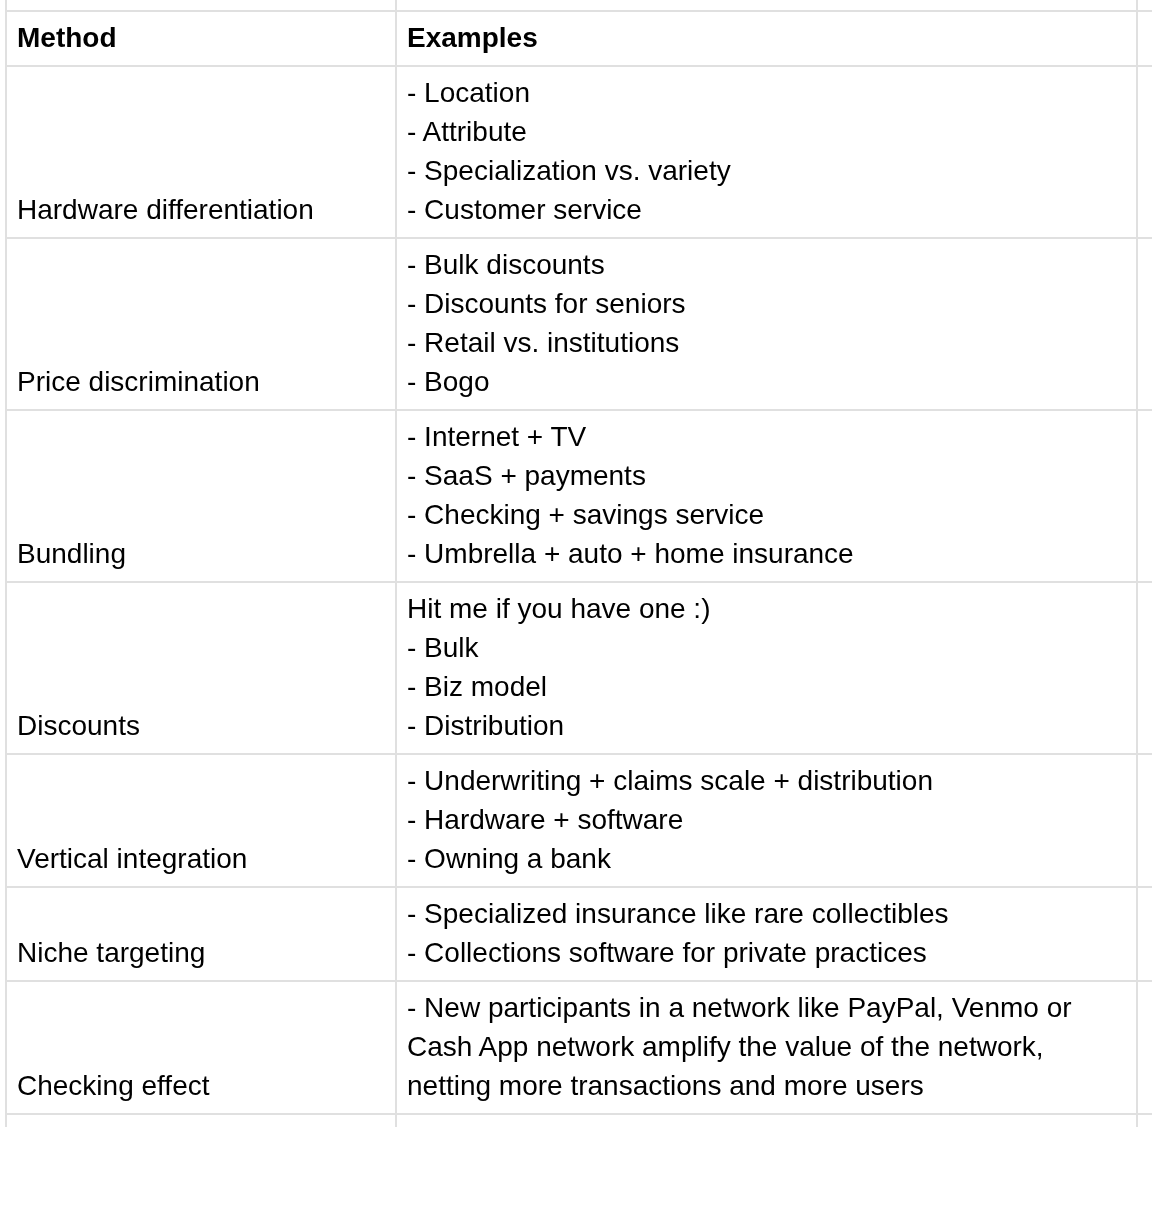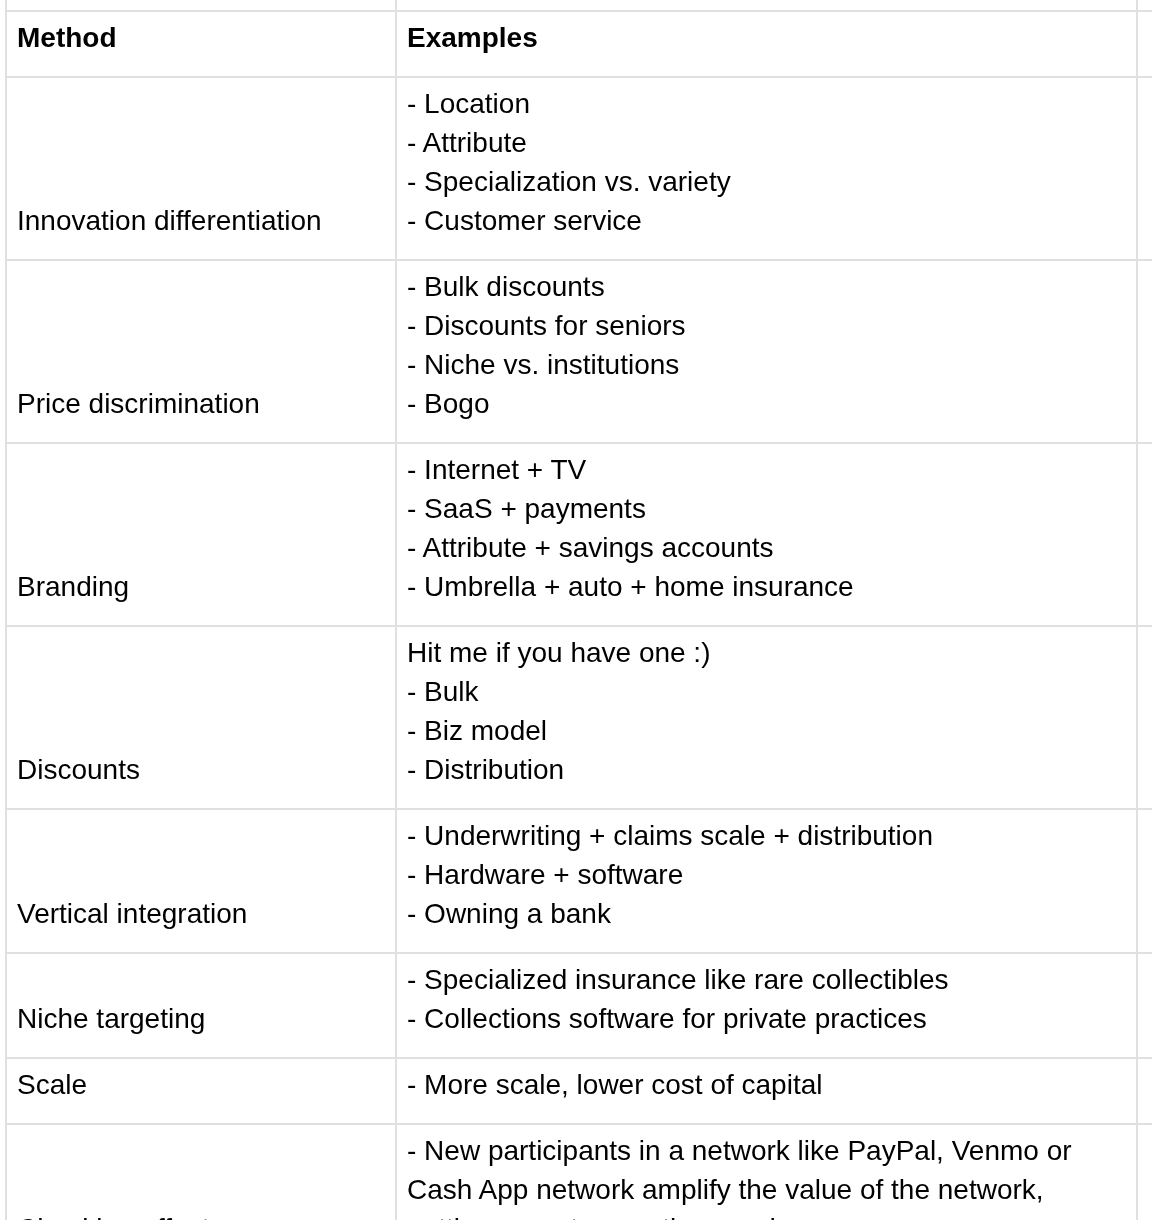--- a/index.html
+++ b/index.html
@@ -17,21 +17,21 @@
   table.grid {
     border-collapse: collapse;
     table-layout: fixed;
     width: 1147px;
   }
   table.grid td {
     background: var(--paper);
     border-right: 2px solid var(--grid);
     border-bottom: 2px solid var(--grid);
     vertical-align: bottom;
-    padding: 6px 10px 19px 10px;
+    padding: 6px 10px 8px 10px;
     font-size: 28px;
     line-height: 39px;
     overflow: hidden;
     word-wrap: break-word;
   }
   table.grid td:first-child { border-left: 2px solid var(--grid); }
   table.grid td.ghost-cell { border-right: none; }
   tr.sliver td { padding: 0; height: 10px; }
   tr.sliver-bottom td { border-bottom: none; height: 12px; }
   tr.header-row td { font-weight: bold; }
@@ -54,45 +54,45 @@
         <td class="ghost-cell"></td>
       </tr>
       <tr class="header-row">
         <td>Method</td>
         <td>Examples</td>
         <td class="ghost-cell"></td>
       </tr>
     </tbody>
     <tbody id="rows">
         <tr>
-    <td class="method-cell">Innovation differentiation</td>
+    <td class="method-cell">Hardware differentiation</td>
     <td class="examples-cell">
             <div class="example-line">- Location</div>
             <div class="example-line">- Attribute</div>
             <div class="example-line">- Specialization vs. variety</div>
             <div class="example-line">- Customer service</div>
           </td>
     <td class="ghost-cell"></td>
   </tr>
         <tr>
     <td class="method-cell">Price discrimination</td>
     <td class="examples-cell">
             <div class="example-line">- Bulk discounts</div>
             <div class="example-line">- Discounts for seniors</div>
-            <div class="example-line">- Niche vs. institutions</div>
+            <div class="example-line">- Retail vs. institutions</div>
             <div class="example-line">- Bogo</div>
           </td>
     <td class="ghost-cell"></td>
   </tr>
         <tr>
-    <td class="method-cell">Branding</td>
+    <td class="method-cell">Bundling</td>
     <td class="examples-cell">
             <div class="example-line">- Internet + TV</div>
             <div class="example-line">- SaaS + payments</div>
-            <div class="example-line">- Attribute + savings accounts</div>
+            <div class="example-line">- Checking + savings service</div>
             <div class="example-line">- Umbrella + auto + home insurance</div>
           </td>
     <td class="ghost-cell"></td>
   </tr>
         <tr>
     <td class="method-cell">Discounts</td>
     <td class="examples-cell">
             <div class="example-line">Hit me if you have one :)</div>
             <div class="example-line">- Bulk</div>
             <div class="example-line">- Biz model</div>
@@ -111,27 +111,20 @@
   </tr>
         <tr>
     <td class="method-cell">Niche targeting</td>
     <td class="examples-cell">
             <div class="example-line">- Specialized insurance like rare collectibles</div>
             <div class="example-line">- Collections software for private practices</div>
           </td>
     <td class="ghost-cell"></td>
   </tr>
         <tr>
-    <td class="method-cell">Scale</td>
-    <td class="examples-cell">
-            <div class="example-line">- More scale, lower cost of capital</div>
-          </td>
-    <td class="ghost-cell"></td>
-  </tr>
-        <tr>
     <td class="method-cell">Checking effect</td>
     <td class="examples-cell">
             <div class="example-line">- New participants in a network like PayPal, Venmo or Cash App network amplify the value of the network, netting more transactions and more users</div>
           </td>
     <td class="ghost-cell"></td>
   </tr>
       </tbody>
     <tbody>
       <tr class="sliver sliver-bottom">
         <td></td>

